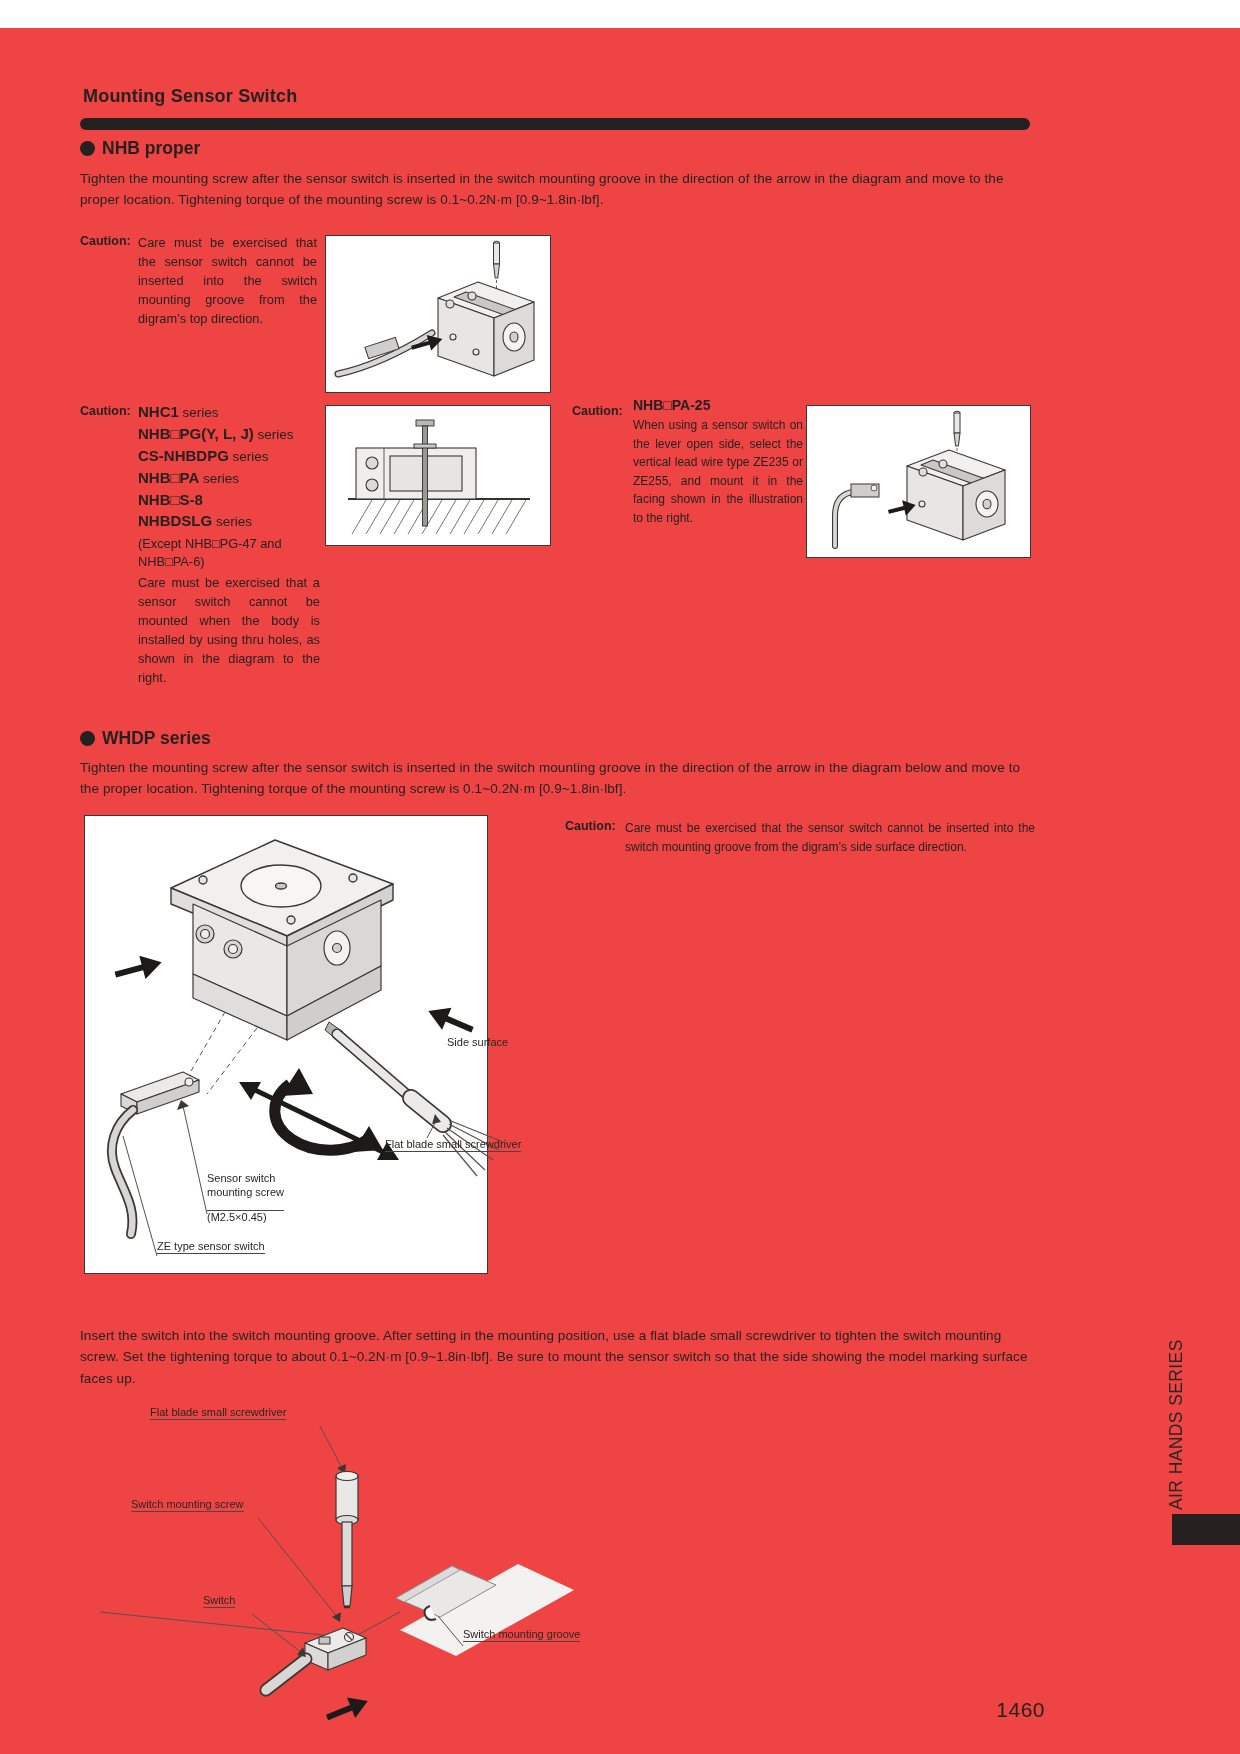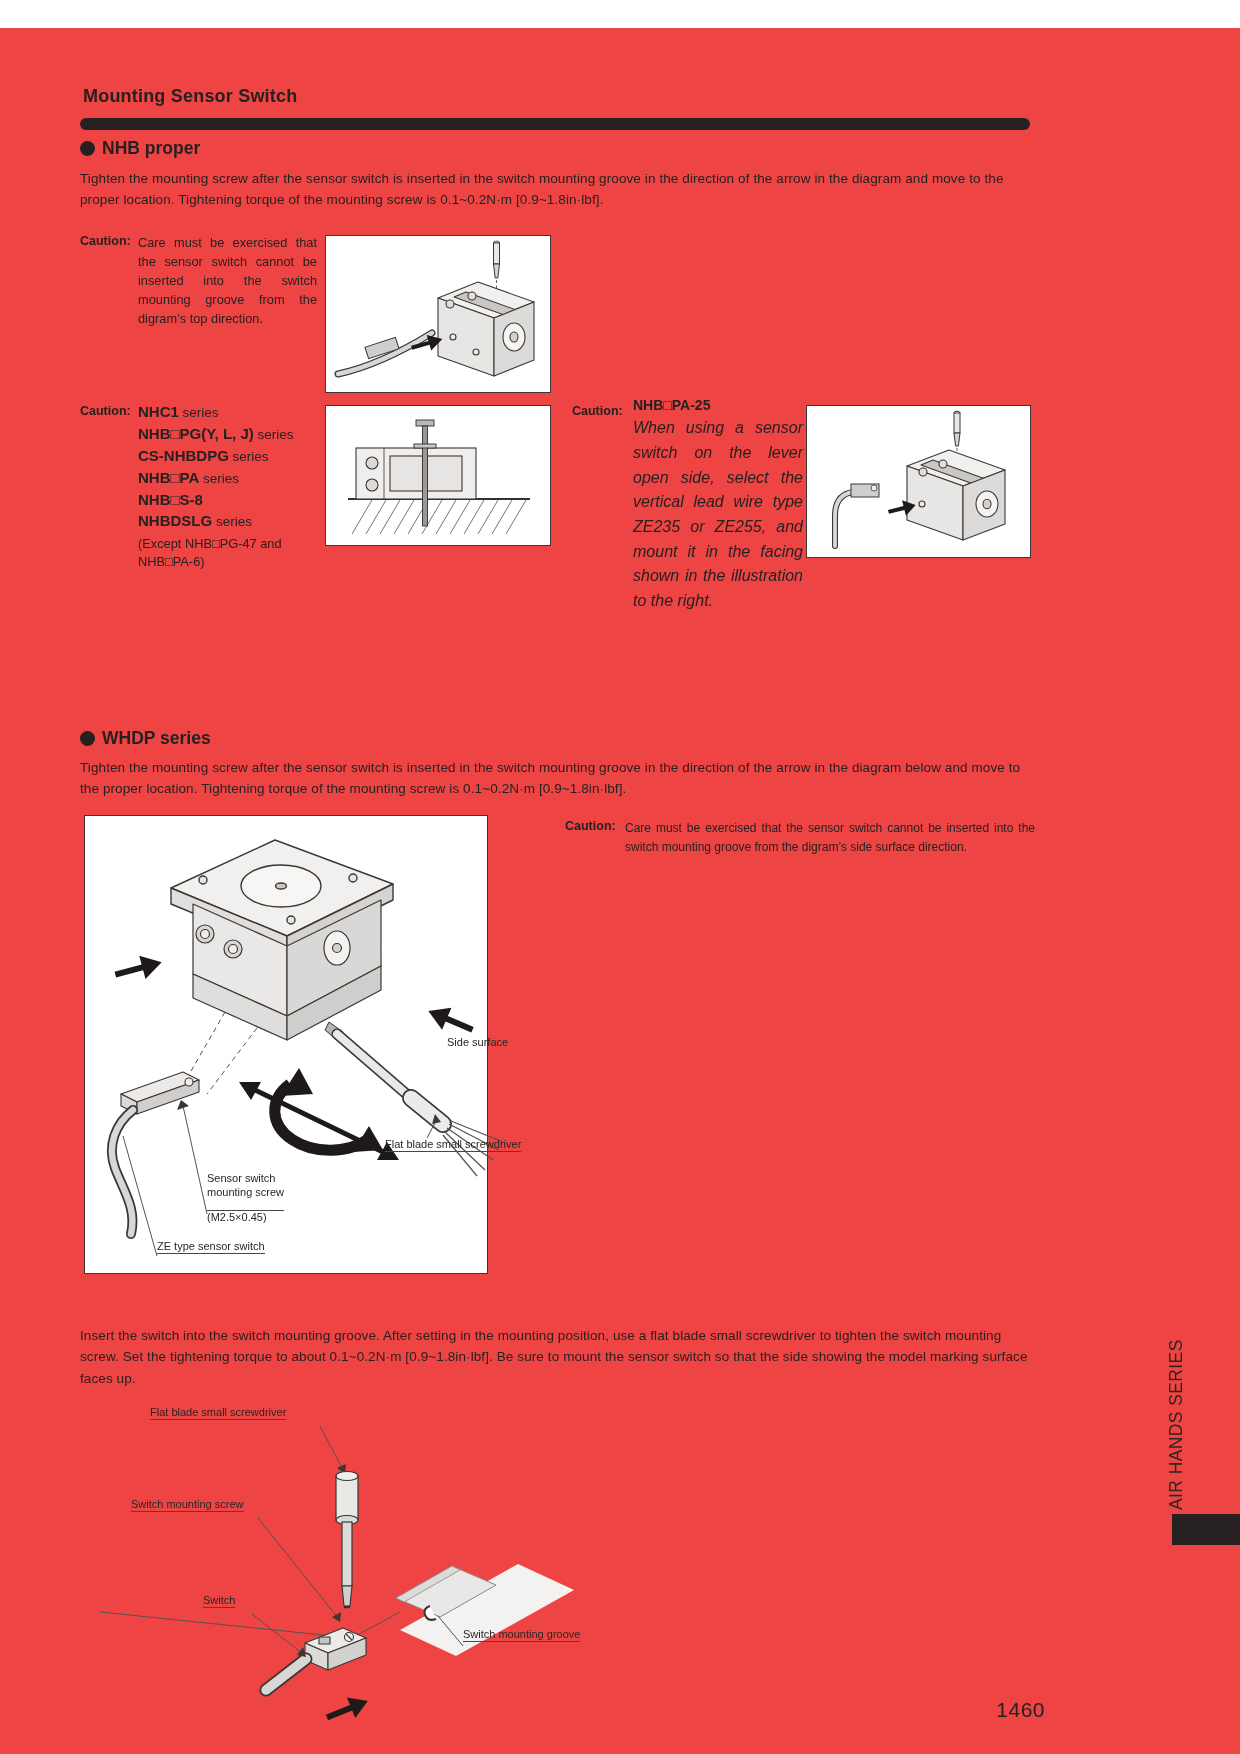--- a/index.html
+++ b/index.html
@@ -11,21 +11,21 @@
     margin-top:28px;
   }
   .abs { position:absolute; }
   .page-title { font-size:18px; font-weight:bold; letter-spacing:.2px; }
   .rule-bar { background:#262120; border-radius:7px; height:12px; }
   .sec-head { display:flex; align-items:center; gap:7px; font-size:17.5px; font-weight:bold; }
   .bullet { width:15px; height:15px; background:#262120; border-radius:50%; flex:0 0 auto; }
   .intro { font-size:13.5px; line-height:1.58; letter-spacing:.1px; }
   .cau-label { font-size:12.5px; font-weight:bold; }
   .cau-text { font-size:12.8px; line-height:1.48; text-align:justify; }
-  .cau-text.small { font-size:16px; line-height:1.54;font-style:italic; }
+  .cau-text.small { font-size:12px; line-height:1.54; }
   .series-item { font-size:13.5px; line-height:1.4; white-space:nowrap; }
   .series-item b { font-size:15px; }
   .exception { font-size:12.8px; line-height:1.35; margin:3px 0 4px 0; }
   .c3-model { font-size:14px; font-weight:bold; line-height:1.1; margin-bottom:3px; white-space:nowrap; }
   .dbox { border:1.3px solid #3b3734; background:#ffffff; }
   .dlabel { position:absolute; font-size:11px; color:#2a2624; white-space:nowrap; }
   .ul { border-bottom:1px solid #4a4644; padding-bottom:1px; }
   .mlabel { position:absolute; font-size:11px; line-height:1.25; color:#2a2624; }
   .mlabel .ulb { border-bottom:1px solid #4a4644; padding-bottom:10px; display:inline-block; }
   .vside {
@@ -86,20 +86,21 @@
 
   <div class="abs cau-label" style="left:80px; top:376px;">Caution:</div>
   <div class="abs" style="left:138px; top:373px; width:196px;">
     <div class="series-item"><b>NHC1</b><span> series</span></div>
     <div class="series-item"><b>NHB□PG(Y, L, J)</b><span> series</span></div>
     <div class="series-item"><b>CS-NHBDPG</b><span> series</span></div>
     <div class="series-item"><b>NHB□PA</b><span> series</span></div>
     <div class="series-item"><b>NHB□S-8</b><span></span></div>
     <div class="series-item"><b>NHBDSLG</b><span> series</span></div>
     <div class="exception">(Except NHB□PG-47 and NHB□PA-6)</div>
+    <div class="cau-text" style="width:182px;">Care must be exercised that a sensor switch cannot be mounted when the body is installed by using thru holes, as shown in the diagram to the right.</div>
   </div>
 
   <div class="abs dbox" style="left:325px; top:377px; width:226px; height:141px;">
     <svg width="223" height="138" viewBox="0 0 223 138">
       <g stroke="#77736f" stroke-width="1">
         <line x1="26" y1="128" x2="46" y2="94"></line>
           <line x1="40" y1="128" x2="60" y2="94"></line>
         <line x1="54" y1="128" x2="74" y2="94"></line>
           <line x1="68" y1="128" x2="88" y2="94"></line>
         <line x1="82" y1="128" x2="102" y2="94"></line>

